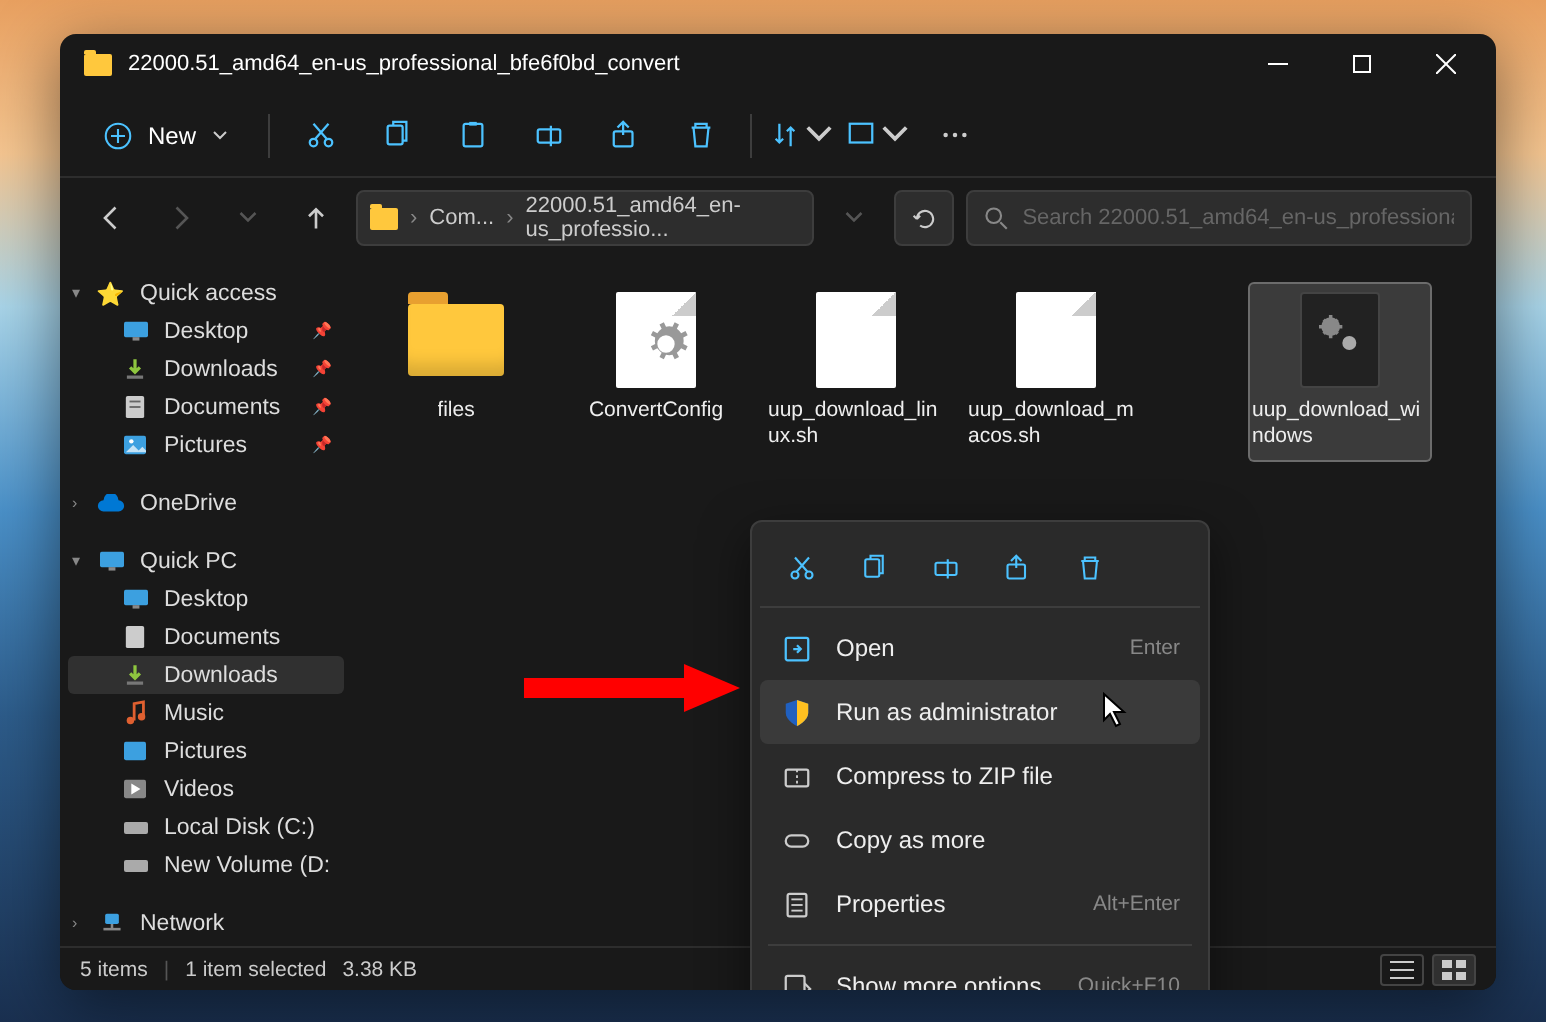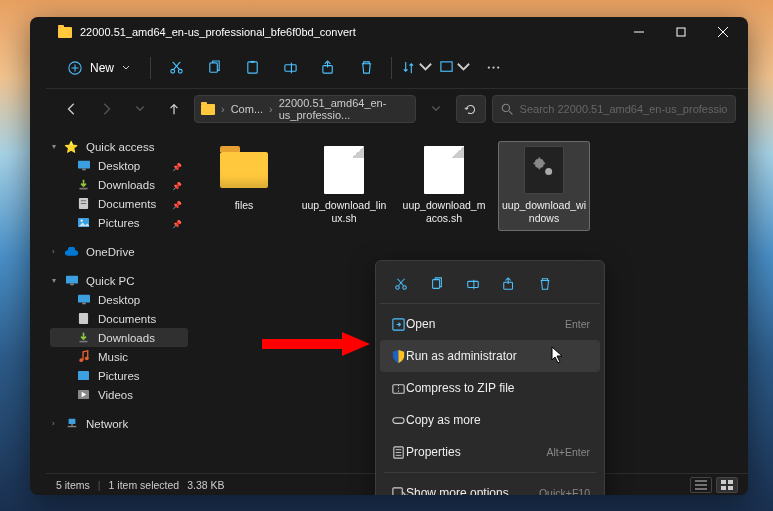--- a/index.html
+++ b/index.html
@@ -5,21 +5,21 @@
   * { box-sizing: border-box; margin: 0; padding: 0; font-family: 'Segoe UI', Tahoma, sans-serif; }
   body {
     width: 773px; height: 511px;
     background: linear-gradient(to bottom, #e8a060 0%, #f4c590 15%, #a8d4e8 30%, #4a90c8 50%, #2d5c8a 70%, #1a3050 100%);
     overflow: hidden;
     position: relative;
   }
   .window {
     position: absolute; left: 30px; top: 17px; width: 718px; height: 478px;
     background: #191919; border-radius: 8px; box-shadow: 0 8px 32px rgba(0,0,0,0.5);
-    display: flex; flex-direction: column; overflow: hidden; padding-left: 16px;
+    display: flex; flex-direction: column; overflow: hidden;
   }
   .titlebar { height: 30px; display: flex; align-items: center; padding: 0 4px 0 12px; color: #fff; font-size: 11px; }
   .titlebar-icon { width: 14px; height: 11px; background: #ffc83d; border-radius: 1px; margin-right: 8px; position: relative; }
   .titlebar-icon::before { content: ''; position: absolute; top: -2px; left: 0; width: 6px; height: 2px; background: #ffc83d; border-radius: 1px 1px 0 0; }
   .title-text { flex: 1; color: #fff; }
   .win-controls { display: flex; }
   .win-btn { width: 42px; height: 30px; display: flex; align-items: center; justify-content: center; color: #fff; cursor: pointer; }
   .win-btn svg { width: 10px; height: 10px; }
 
   .toolbar { height: 42px; display: flex; align-items: center; gap: 4px; padding: 0 10px; border-bottom: 1px solid #2d2d2d; }
@@ -37,48 +37,48 @@
   .chev { color: #888; padding: 0 2px; }
   .nav-refresh { width: 30px; height: 28px; display: flex; align-items: center; justify-content: center; color: #ccc; background: #2d2d2d; border-radius: 4px; border: 1px solid #3d3d3d; cursor: pointer; }
   .search { flex: 1.2; height: 28px; background: #2d2d2d; border-radius: 4px; display: flex; align-items: center; padding: 0 8px; border: 1px solid #3d3d3d; gap: 6px; }
   .search input { background: none; border: none; color: #ccc; font-size: 11px; flex: 1; outline: none; }
   .search input::placeholder { color: #666; }
   .search svg { width: 13px; height: 13px; color: #888; flex-shrink: 0; }
 
   .body { flex: 1; display: flex; overflow: hidden; }
   .sidebar { width: 146px; padding: 8px 4px; overflow-y: auto; font-size: 11.5px; }
   .side-item { display: flex; align-items: center; gap: 7px; padding: 3px 6px 3px 14px; color: #ddd; border-radius: 3px; cursor: pointer; position: relative; }
-  .side-item.sub { padding-left: 26px; align-items: flex-end; }
+  .side-item.sub { padding-left: 26px; }
   .side-item.selected { background: rgba(255,255,255,0.1); }
   .side-icon { width: 15px; height: 13px; flex-shrink: 0; display: flex; align-items: center; justify-content: center; }
   .side-pin { color: #666; font-size: 8px; margin-left: auto; }
   .side-caret { position: absolute; left: 2px; color: #888; font-size: 8px; }
   .side-head { margin-top: 10px; }
 
   .content { flex: 1; padding: 12px 6px; position: relative; }
   .file-grid { display: flex; gap: 8px; flex-wrap: wrap; }
-  .file-item { width: 92px; display: flex; flex-direction: column; align-items: center; text-align: center; padding: 6px 2px; border-radius: 3px; cursor: pointer; }
-  .file-item.selected { background: rgba(255,255,255,0.15); border: 1px solid rgba(255,255,255,0.25); padding: 5px 1px; }
+  .file-item { width: 92px; display: flex; flex-direction: column; align-items: center; padding: 6px 2px; border-radius: 3px; cursor: pointer; }
+  .file-item.selected { background: rgba(255,255,255,0.15); border: 1px solid rgba(255,255,255,0.25); padding: 5px 1px; margin-left: 42px; }
   .file-icon-bg { width: 56px; height: 46px; margin-bottom: 6px; display: flex; align-items: center; justify-content: center; position: relative; }
   .folder-icon { width: 48px; height: 36px; background: #ffc83d; border-radius: 2px; position: relative; box-shadow: inset 0 -12px 8px -6px rgba(0,0,0,0.15); }
   .folder-icon::before { content: ''; position: absolute; top: -6px; left: 0; width: 20px; height: 6px; background: #e8a030; border-radius: 2px 2px 0 0; }
   .doc-icon { width: 40px; height: 48px; background: #fff; border-radius: 1px; position: relative; }
   .doc-icon::before { content: ''; position: absolute; top: 0; right: 0; width: 12px; height: 12px; background: linear-gradient(135deg, #fff 50%, #ccc 50%); }
   .doc-gear { position: absolute; bottom: 4px; right: 2px; }
   .doc-gear svg { width: 26px; height: 26px; }
   .cmd-bg { width: 40px; height: 48px; background: #222; border-radius: 2px; display: flex; align-items: center; justify-content: center; border: 1px solid #444; }
   .cmd-gears svg { width: 28px; height: 28px; }
   .file-label { color: #eee; font-size: 10.5px; line-height: 1.25; word-break: break-word; max-height: 28px; overflow: hidden; }
 
   .arrow-overlay { position: absolute; left: 232px; top: 313px; pointer-events: none; }
 
   .ctx-menu { position: absolute; left: 345px; top: 243px; width: 230px; background: #2a2a2a; border-radius: 6px; box-shadow: 0 8px 24px rgba(0,0,0,0.5); padding: 4px; border: 1px solid #3d3d3d; }
   .ctx-header { display: flex; gap: 6px; padding: 6px 6px; border-bottom: 1px solid #3d3d3d; margin-bottom: 4px; }
   .ctx-hbtn { width: 30px; height: 26px; display: flex; align-items: center; justify-content: center; border-radius: 4px; cursor: pointer; color: #4cc2ff; }
-  .ctx-item { display: flex; align-items: center; padding: 8px 10px; color: #eee; font-size: 12px; border-radius: 4px; cursor: pointer; }
+  .ctx-item { display: flex; align-items: center; gap: 12px; padding: 8px 10px; color: #eee; font-size: 12px; border-radius: 4px; cursor: pointer; }
   .ctx-item.hover { background: rgba(255,255,255,0.08); }
   .ctx-icon { width: 16px; height: 16px; display: flex; align-items: center; justify-content: center; color: #ccc; }
   .ctx-short { margin-left: auto; color: #888; font-size: 10.5px; text-align: center; }
   .ctx-sep { height: 1px; background: #3d3d3d; margin: 4px 4px; }
 
   .cursor { position: absolute; left: 521px; top: 329px; pointer-events: none; z-index: 100; }
 
   .status { height: 22px; display: flex; align-items: center; gap: 8px; padding: 0 10px; color: #ccc; font-size: 10.5px; border-top: 1px solid #2d2d2d; background: #191919; }
   .status-sep { color: #555; }
   .status-right { margin-left: auto; display: flex; gap: 4px; }
@@ -352,20 +352,36 @@
         </div>
       <div class="side-item sub">
           <span class="side-icon">
             <svg width="13" height="11" viewBox="0 0 14 12">
               <rect x="1" y="1" width="12" height="10" rx="1" fill="#888"></rect>
               <path d="M5 3 L10 6 L5 9 Z" fill="#fff"></path>
             </svg>
           </span>
           <span>Videos</span>
         </div>
+      <div class="side-item sub">
+          <span class="side-icon">
+            <svg width="14" height="10" viewBox="0 0 14 10">
+              <rect x="1" y="2" width="12" height="6" rx="1" fill="#aaa"></rect>
+            </svg>
+          </span>
+          <span>Local Disk (C:)</span>
+        </div>
+      <div class="side-item sub">
+          <span class="side-icon">
+            <svg width="14" height="10" viewBox="0 0 14 10">
+              <rect x="1" y="2" width="12" height="6" rx="1" fill="#aaa"></rect>
+            </svg>
+          </span>
+          <span>New Volume (D:</span>
+        </div>
 
       <div class="side-item side-head">
           <span class="side-caret">›</span>
           <span class="side-icon">
             <svg width="14" height="12" viewBox="0 0 16 14">
               <rect x="4" y="1" width="8" height="6" rx="1" fill="#3ca0e0"></rect>
               <line x1="8" y1="7" x2="8" y2="10" stroke="#888" stroke-width="1.5"></line>
               <line x1="3" y1="10" x2="13" y2="10" stroke="#888" stroke-width="1.5"></line>
             </svg>
           </span>
@@ -373,20 +389,30 @@
         </div>
     </div>
 
     <div class="content">
       <div class="file-grid">
         <div class="file-item">
           <div class="file-icon-bg">
               <div class="folder-icon"></div>
             </div>
           <div class="file-label">files</div>
+        </div>
+        <div class="file-item">
+          <div class="file-icon-bg">
+            <div class="doc-icon">
+                <div class="doc-gear"><svg viewBox="0 0 24 24">
+                    <path d="M12 8a4 4 0 100 8 4 4 0 000-8zm8 4l2 1-1 2-2-1a8 8 0 01-2 2l1 2-2 1-1-2a8 8 0 01-3 0l-1 2-2-1 1-2a8 8 0 01-2-2l-2 1-1-2 2-1a8 8 0 010-3l-2-1 1-2 2 1a8 8 0 012-2L9 3l2-1 1 2a8 8 0 013 0l1-2 2 1-1 2a8 8 0 012 2l2-1 1 2-2 1a8 8 0 010 3z" fill="#999"></path>
+                  </svg></div>
+              </div>
+          </div>
+          <div class="file-label">ConvertConfig</div>
         </div>
         <div class="file-item">
           <div class="file-icon-bg">
               <div class="doc-icon"></div>
             </div>
           <div class="file-label">uup_download_linux.sh</div>
         </div>
         <div class="file-item">
           <div class="file-icon-bg">
               <div class="doc-icon"></div>

